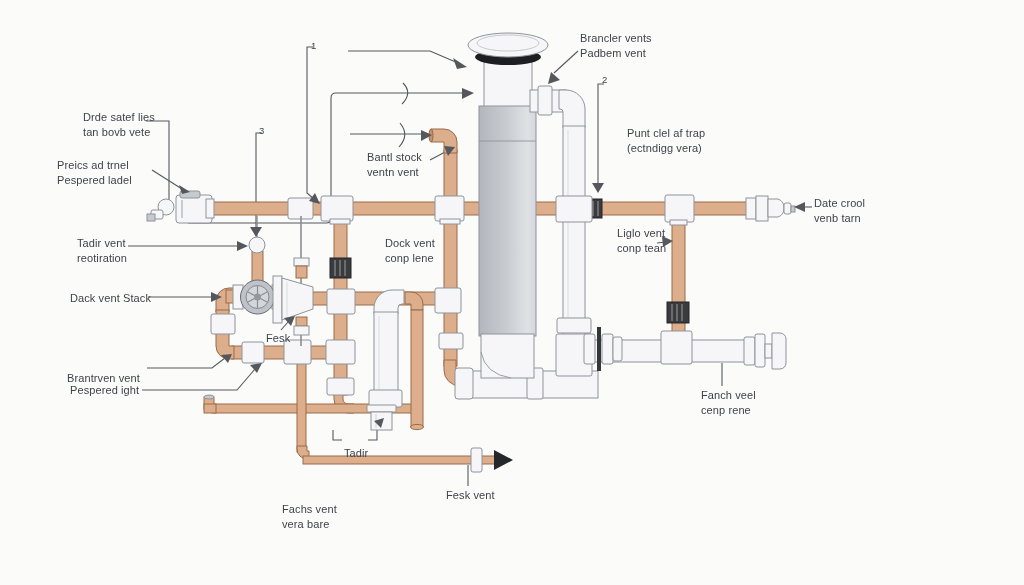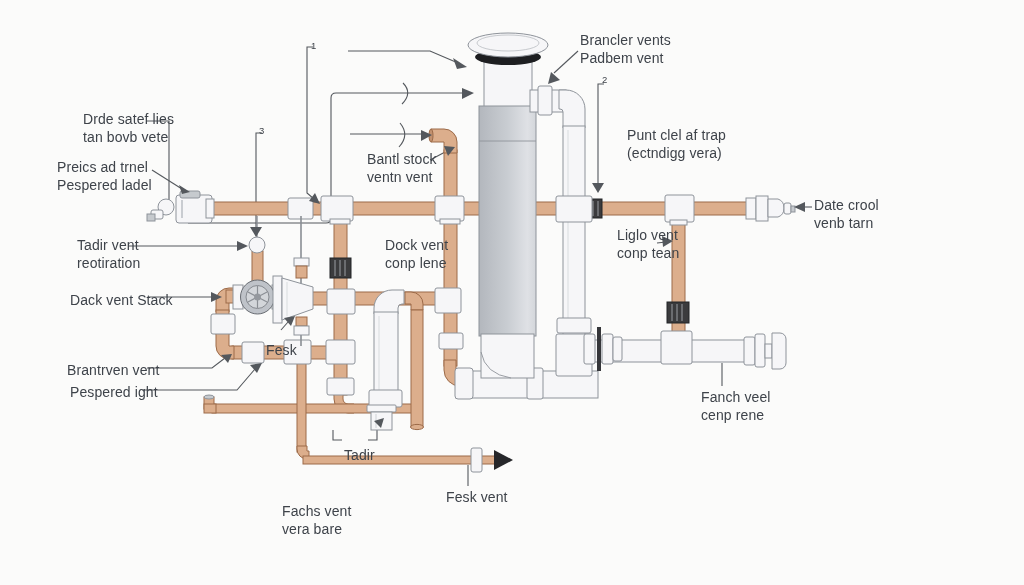--- a/index.html
+++ b/index.html
@@ -7,21 +7,21 @@
          font-family:"Liberation Sans",sans-serif;}
   svg{position:absolute;left:0;top:0;}
   .cu{fill:var(--copper);stroke:var(--copper_edge);stroke-width:1;}
   .wp{fill:var(--white_pipe);stroke:var(--pipe_edge);stroke-width:1;}
   .gm{fill:var(--gray_metal);stroke:var(--pipe_edge);stroke-width:1;}
   .dk{fill:var(--dark_fitting);stroke:#232427;stroke-width:1;}
   .ld{fill:none;stroke:var(--leader);stroke-width:1.1;}
   .ldf{fill:var(--leader);stroke:none;}
   .seam{fill:none;stroke:var(--pipe_edge);stroke-width:0.9;}
   .hl{fill:none;stroke:#e2e4e7;stroke-width:1.5;}
-  .lbl{position:absolute;font-size:14px;line-height:1.32;color:var(--text);
+  .lbl{position:absolute;font-size:11px;line-height:1.32;color:var(--text);
        white-space:pre-line;letter-spacing:.1px;}
   .mk{position:absolute;font-size:9.5px;color:var(--text);}
 </style>
 </head>
 <body>
 
 <div class="stage">
 <svg width="1024" height="585" viewBox="0 0 1024 585">
   <defs>
     <linearGradient id="stackgrad" x1="0" y1="0" x2="1" y2="0">
@@ -226,37 +226,37 @@
   </g>
 </svg>
 
 <div class="lbl" style="left:83px;top:110px">Drde satef lies
 tan bovb vete</div>
 <div class="lbl" style="left:57px;top:158px">Preics ad trnel
 Pespered ladel</div>
 <div class="lbl" style="left:77px;top:236px">Tadir vent
 reotiration</div>
 <div class="lbl" style="left:70px;top:291px">Dack vent Stack</div>
-<div class="lbl" style="left:67px;top:361px">Brantrven vent</div>
+<div class="lbl" style="left:67px;top:371px">Brantrven vent</div>
 <div class="lbl" style="left:70px;top:383px">Pespered ight</div>
 <div class="lbl" style="left:367px;top:150px">Bantl stock
 ventn vent</div>
 <div class="lbl" style="left:385px;top:236px">Dock vent
 conp lene</div>
 <div class="lbl" style="left:580px;top:31px">Brancler vents
 Padbem vent</div>
 <div class="lbl" style="left:627px;top:126px">Punt clel af trap
 (ectndigg vera)</div>
 <div class="lbl" style="left:617px;top:226px">Liglo vent
 conp tean</div>
 <div class="lbl" style="left:814px;top:196px">Date crool
 venb tarn</div>
 <div class="lbl" style="left:701px;top:388px">Fanch veel
 cenp rene</div>
-<div class="lbl" style="left:266px;top:341px">Fesk</div>
+<div class="lbl" style="left:266px;top:331px">Fesk</div>
 <div class="lbl" style="left:344px;top:446px">Tadir</div>
 <div class="lbl" style="left:446px;top:488px">Fesk vent</div>
 <div class="lbl" style="left:282px;top:502px">Fachs vent
 vera bare</div>
 <div class="mk" style="left:311px;top:40px">1</div>
 <div class="mk" style="left:602px;top:74px">2</div>
 <div class="mk" style="left:259px;top:125px">3</div>
 </div>
 
 </body></html>

